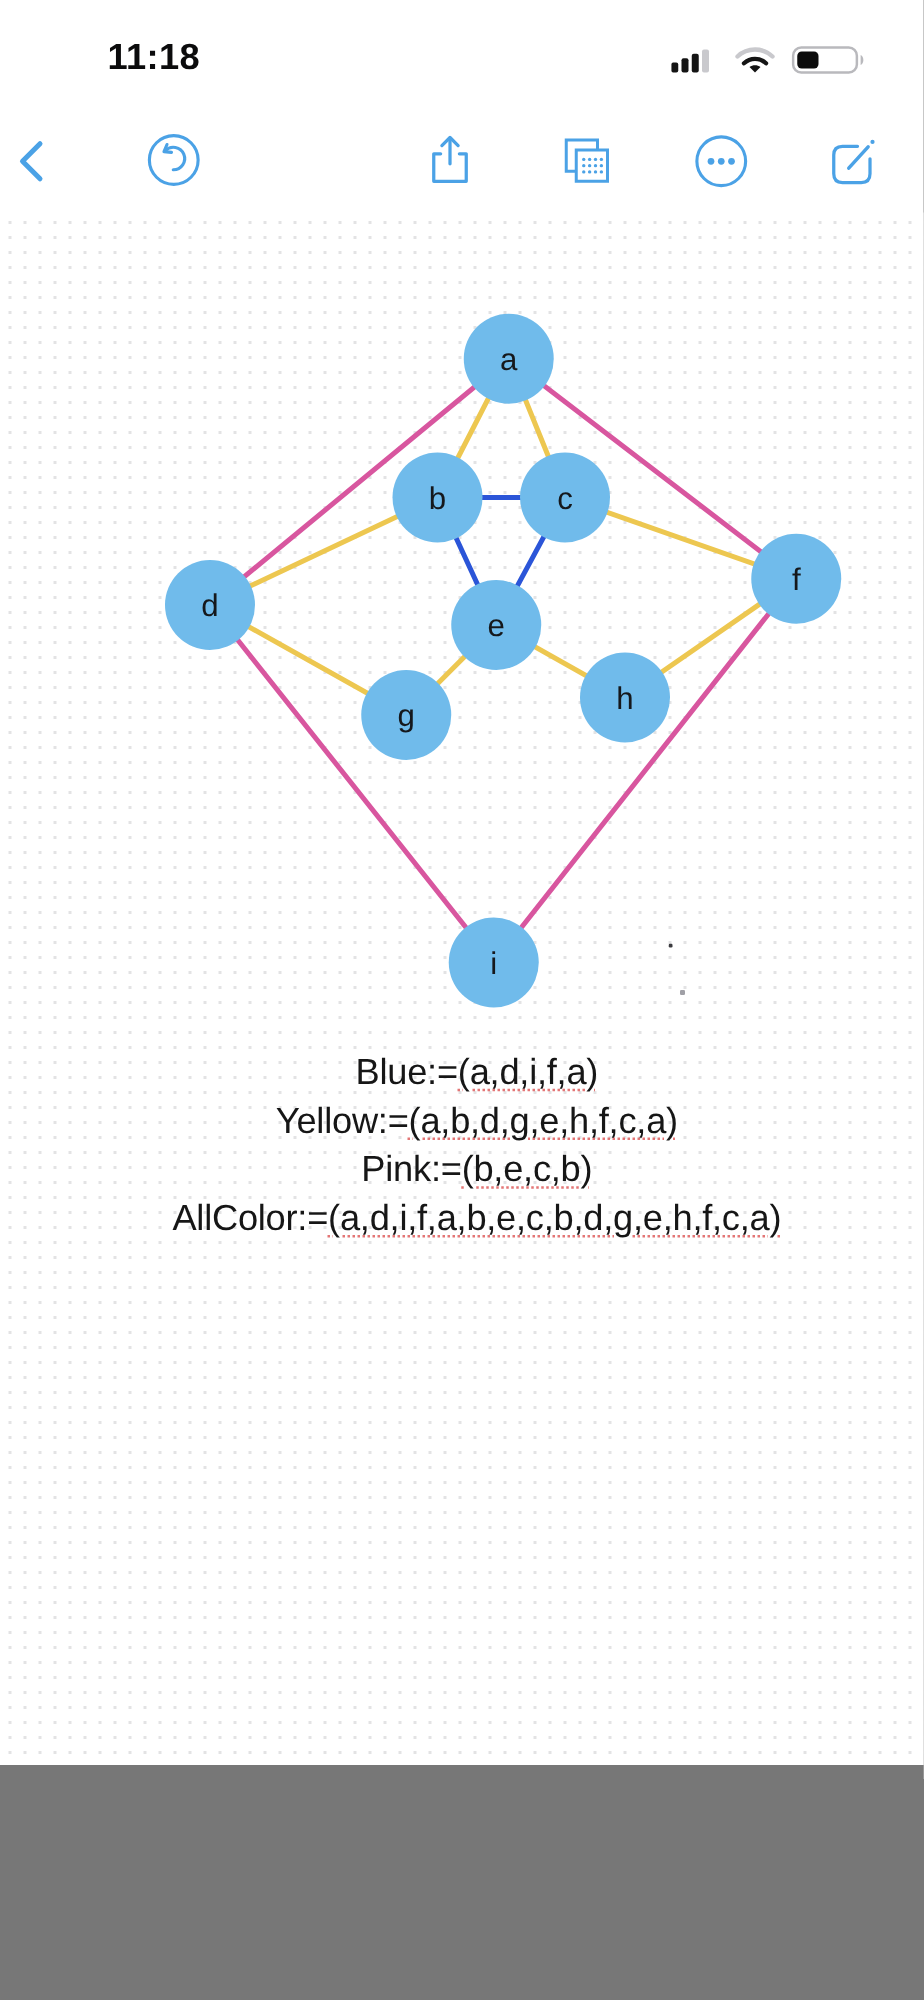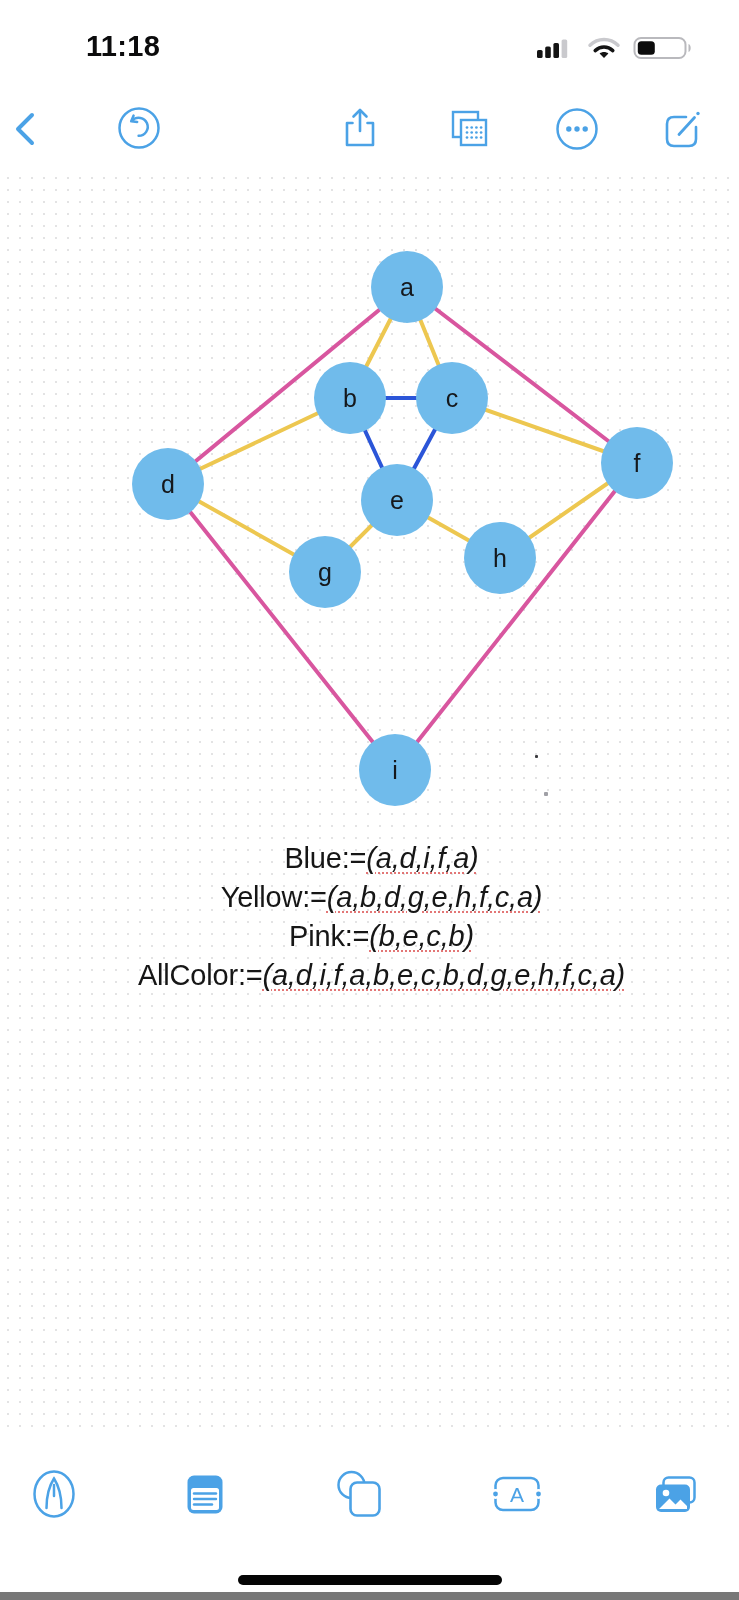--- a/index.html
+++ b/index.html
@@ -1,16 +1,16 @@
 <!DOCTYPE html>
 <html><head>
 <meta charset="utf-8">
 <style>
   html,body{margin:0;padding:0;background:#777;}
-  .screen{position:relative;width:739px;height:1592px;background:#ffffff;overflow:hidden;
+  .screen{position:relative;width:739px;height:1412px;background:#ffffff;overflow:hidden;
           font-family:"Liberation Sans","DejaVu Sans",sans-serif;}
 
   
   .status-time{position:absolute;left:86px;top:30px;font-size:29px;font-weight:700;color:#0b0b0c;letter-spacing:.3px;}
   .status-icons svg{position:absolute;display:block;}
 
   
   .tool-btn{position:absolute;background:none;border:none;padding:0;margin:0;cursor:pointer;}
   .tool-btn svg{display:block;}
 
@@ -18,21 +18,21 @@
   .canvas{position:absolute;left:0;top:170px;width:739px;height:1267px;background:#fff;
           background-image:radial-gradient(circle,#e3e3e4 1.35px,rgba(255,255,255,0) 1.45px);
           background-size:12px 12px;background-position:2px 2px;}
   #graph-svg{position:absolute;left:0;top:0;width:739px;height:1600px;}
   #graph-svg text{font-family:"Liberation Sans","DejaVu Sans",sans-serif;font-weight:500;}
 
   
   .legend{position:absolute;left:12px;top:839px;width:739px;text-align:center;
           font-size:29px;line-height:39px;color:#161616;letter-spacing:-0.2px;}
   .legend .u{text-decoration:underline;text-decoration-style:dotted;
-             text-decoration-color:rgba(217,72,72,.75);text-decoration-thickness:2px;text-underline-offset:4px;font-style:italic;}
+             text-decoration-color:rgba(217,72,72,.75);text-decoration-thickness:2px;text-underline-offset:4px;}
 
   .speck{position:absolute;border-radius:1px;}
   .speck1{left:535px;top:755px;width:3px;height:3px;background:#3c3c40;}
   .speck2{left:544px;top:792px;width:4px;height:4px;background:#a0a0a6;}
 
   
   .home-indicator{position:absolute;left:238px;top:1575px;width:264px;height:10px;border-radius:5px;background:#050505;}
 </style>
 </head>
 <body>

